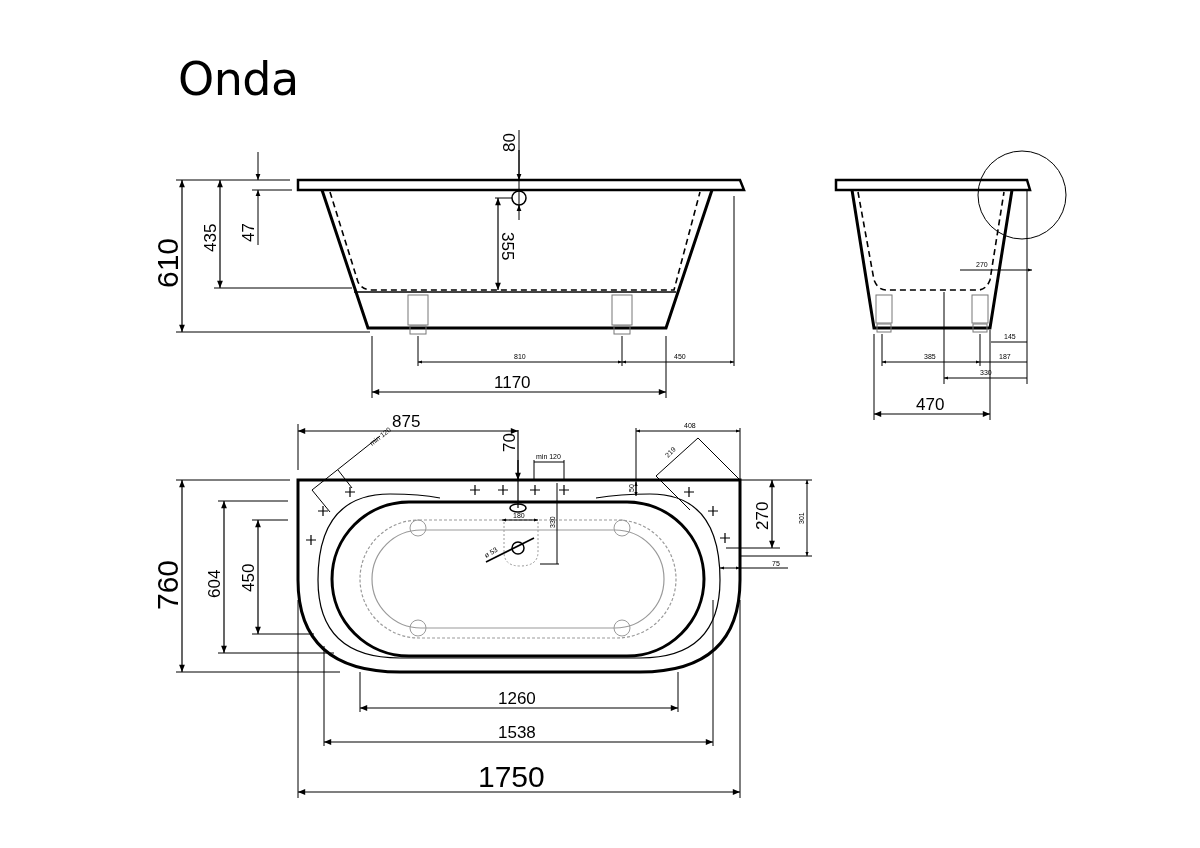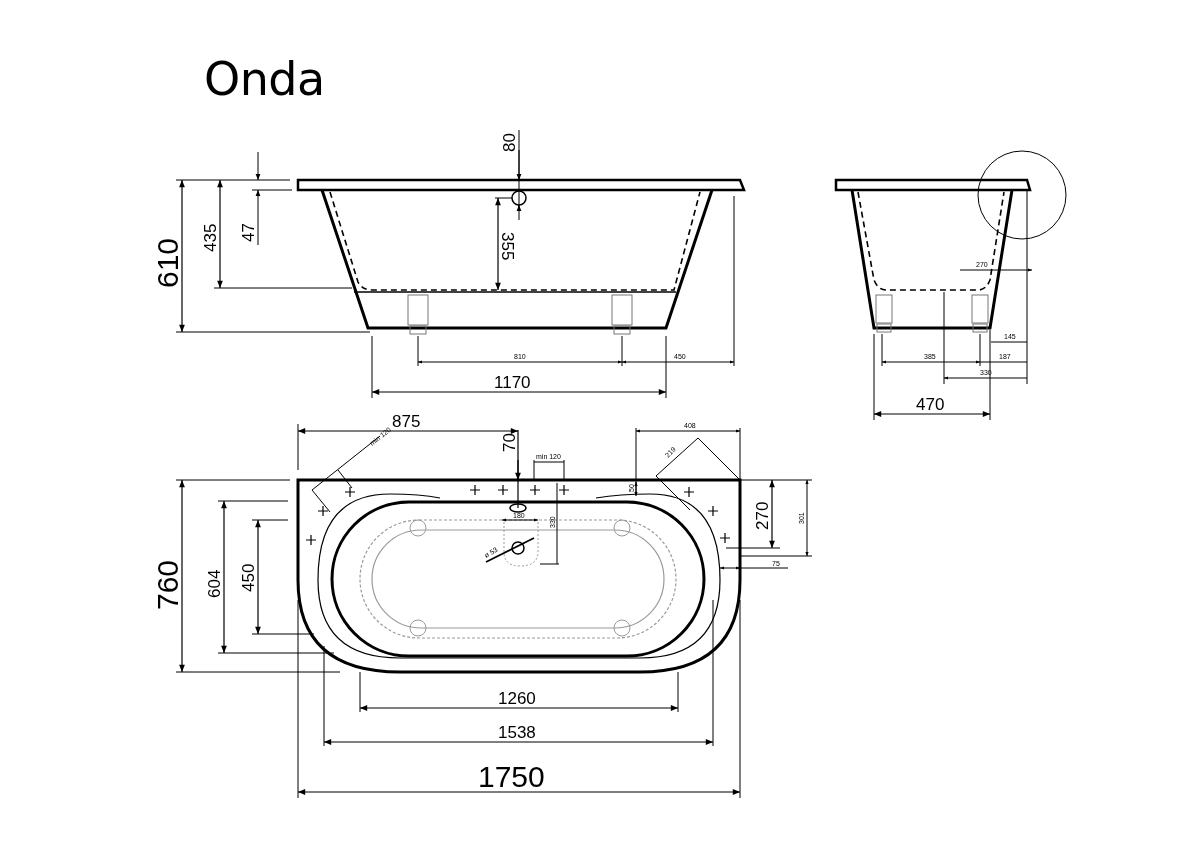--- a/index.html
+++ b/index.html
@@ -1,19 +1,19 @@
 <!DOCTYPE html>
 <html><head>
 <meta charset="utf-8">
 <style>
   html, body { margin:0; padding:0; background:#ffffff; }
   body { width:1200px; height:848px; position:relative; overflow:hidden;
          font-family:"Liberation Sans", "DejaVu Sans", sans-serif; color:#000; }
   .title { position:absolute; left:178px; top:56px; font-size:46px; line-height:1;
-           font-family:"DejaVu Sans", "Liberation Sans", sans-serif; font-weight:normal; letter-spacing:-0.5px;margin-left:26px; }
+           font-family:"DejaVu Sans", "Liberation Sans", sans-serif; font-weight:normal; letter-spacing:-0.5px; }
   svg#drawing { position:absolute; left:0; top:0; }
   .t-big { font-size:30px; }
   .t-mid { font-size:17px; }
   .t-sm { font-size:7px; }
   text { font-family:"Liberation Sans", "DejaVu Sans", sans-serif; fill:#000; }
 </style>
 </head>
 <body>
 
 <div class="title">Onda</div>

